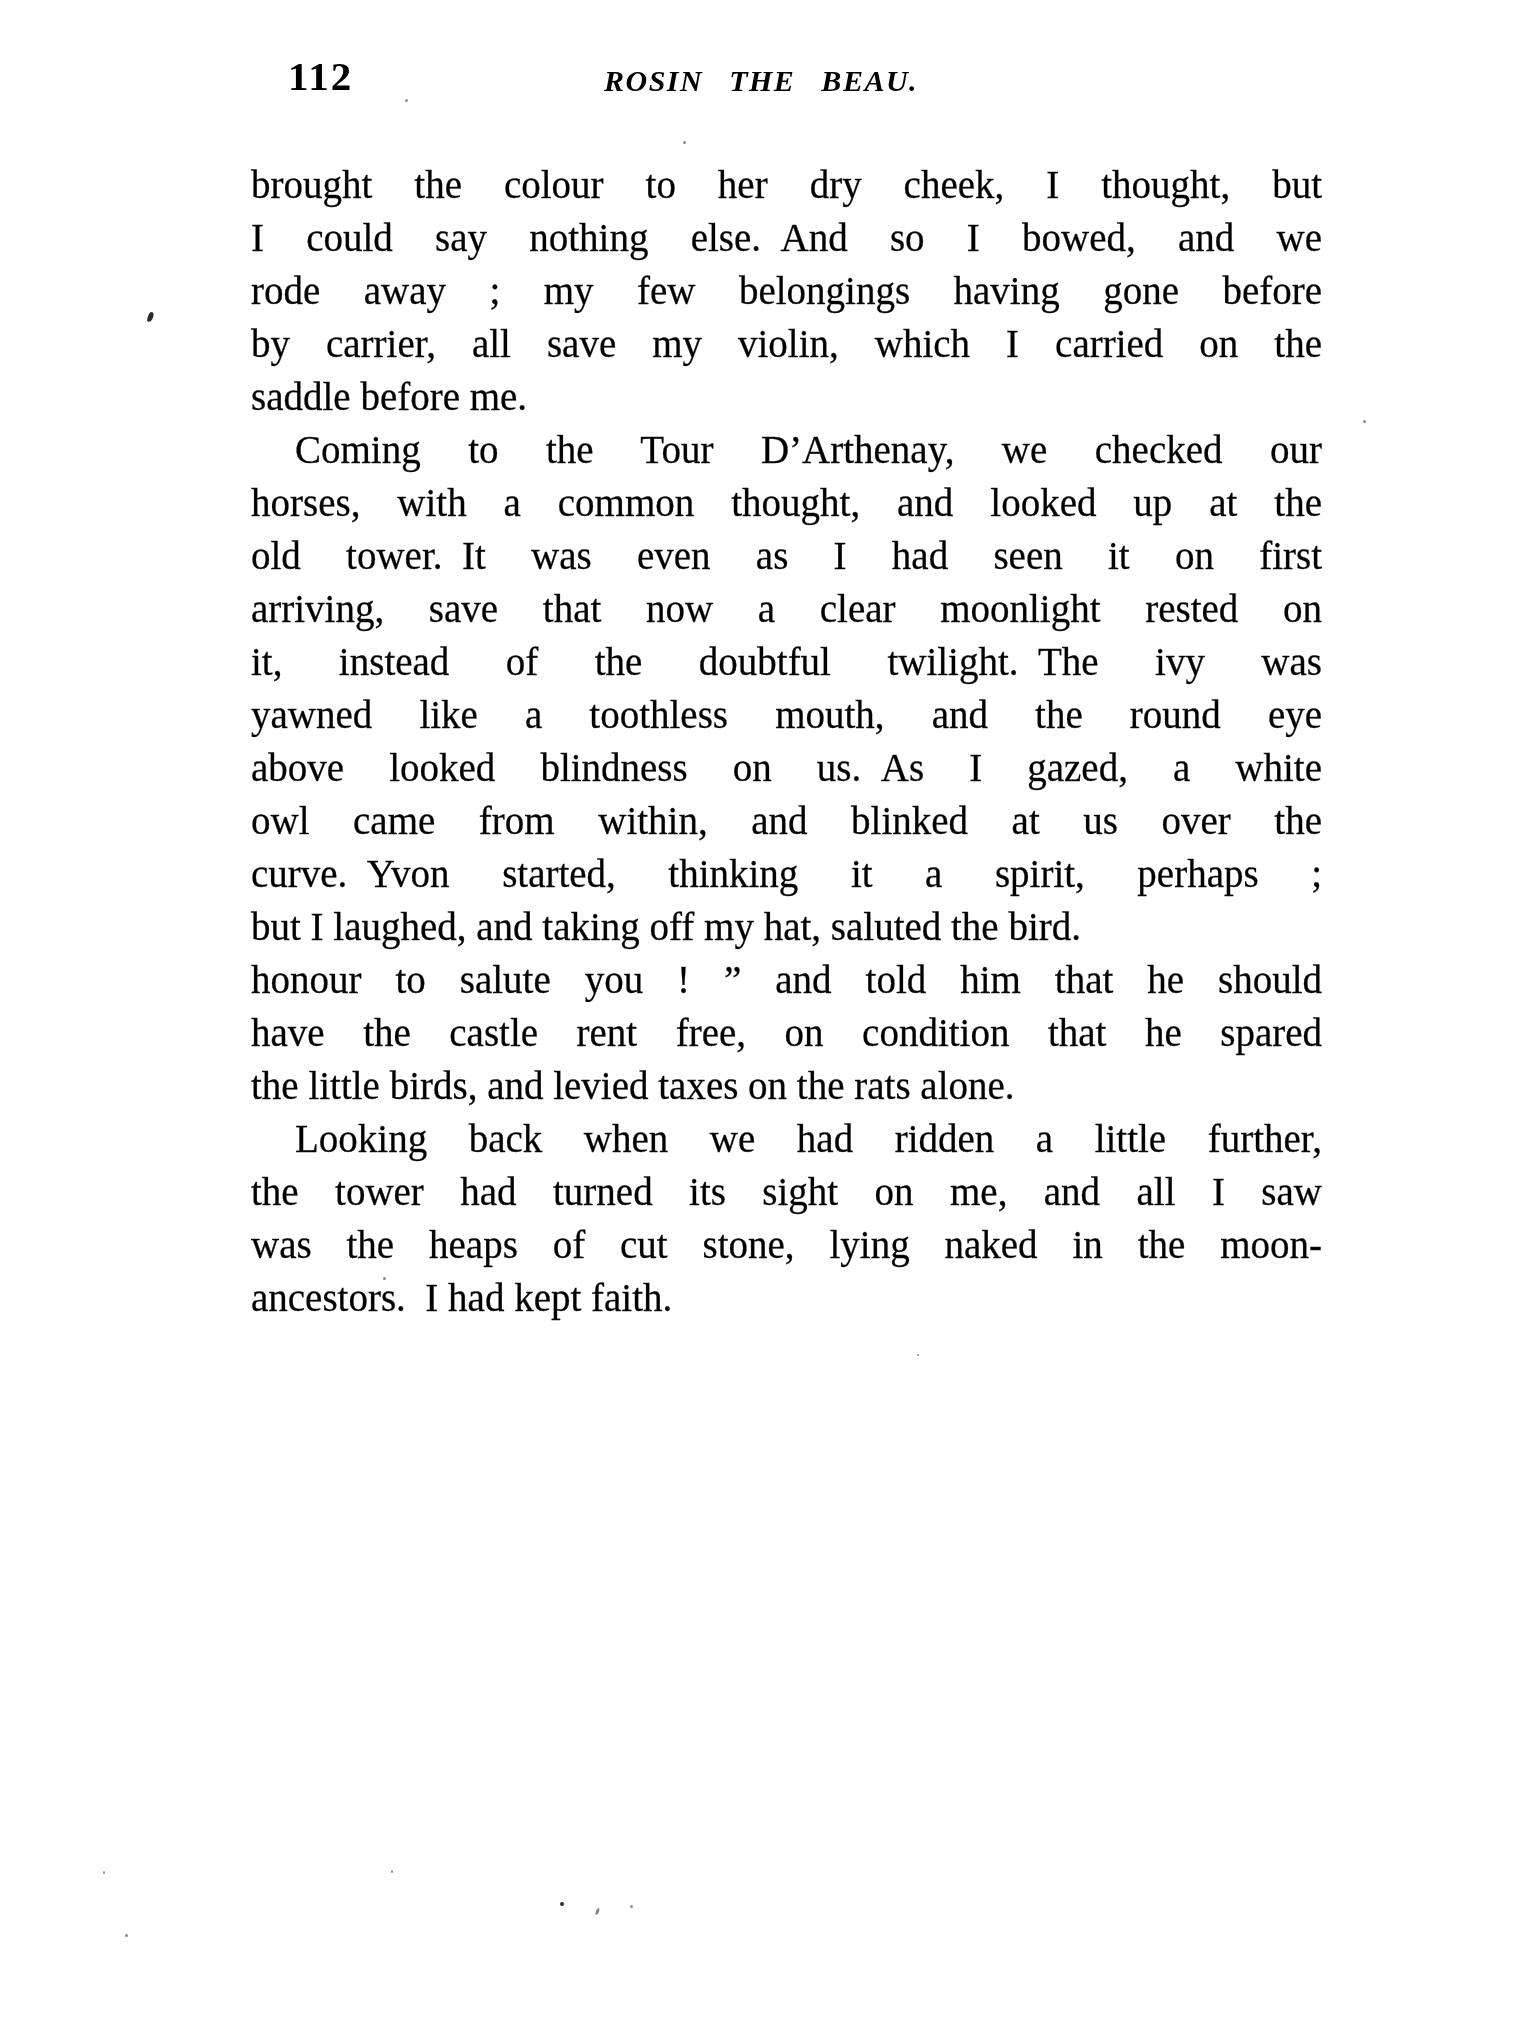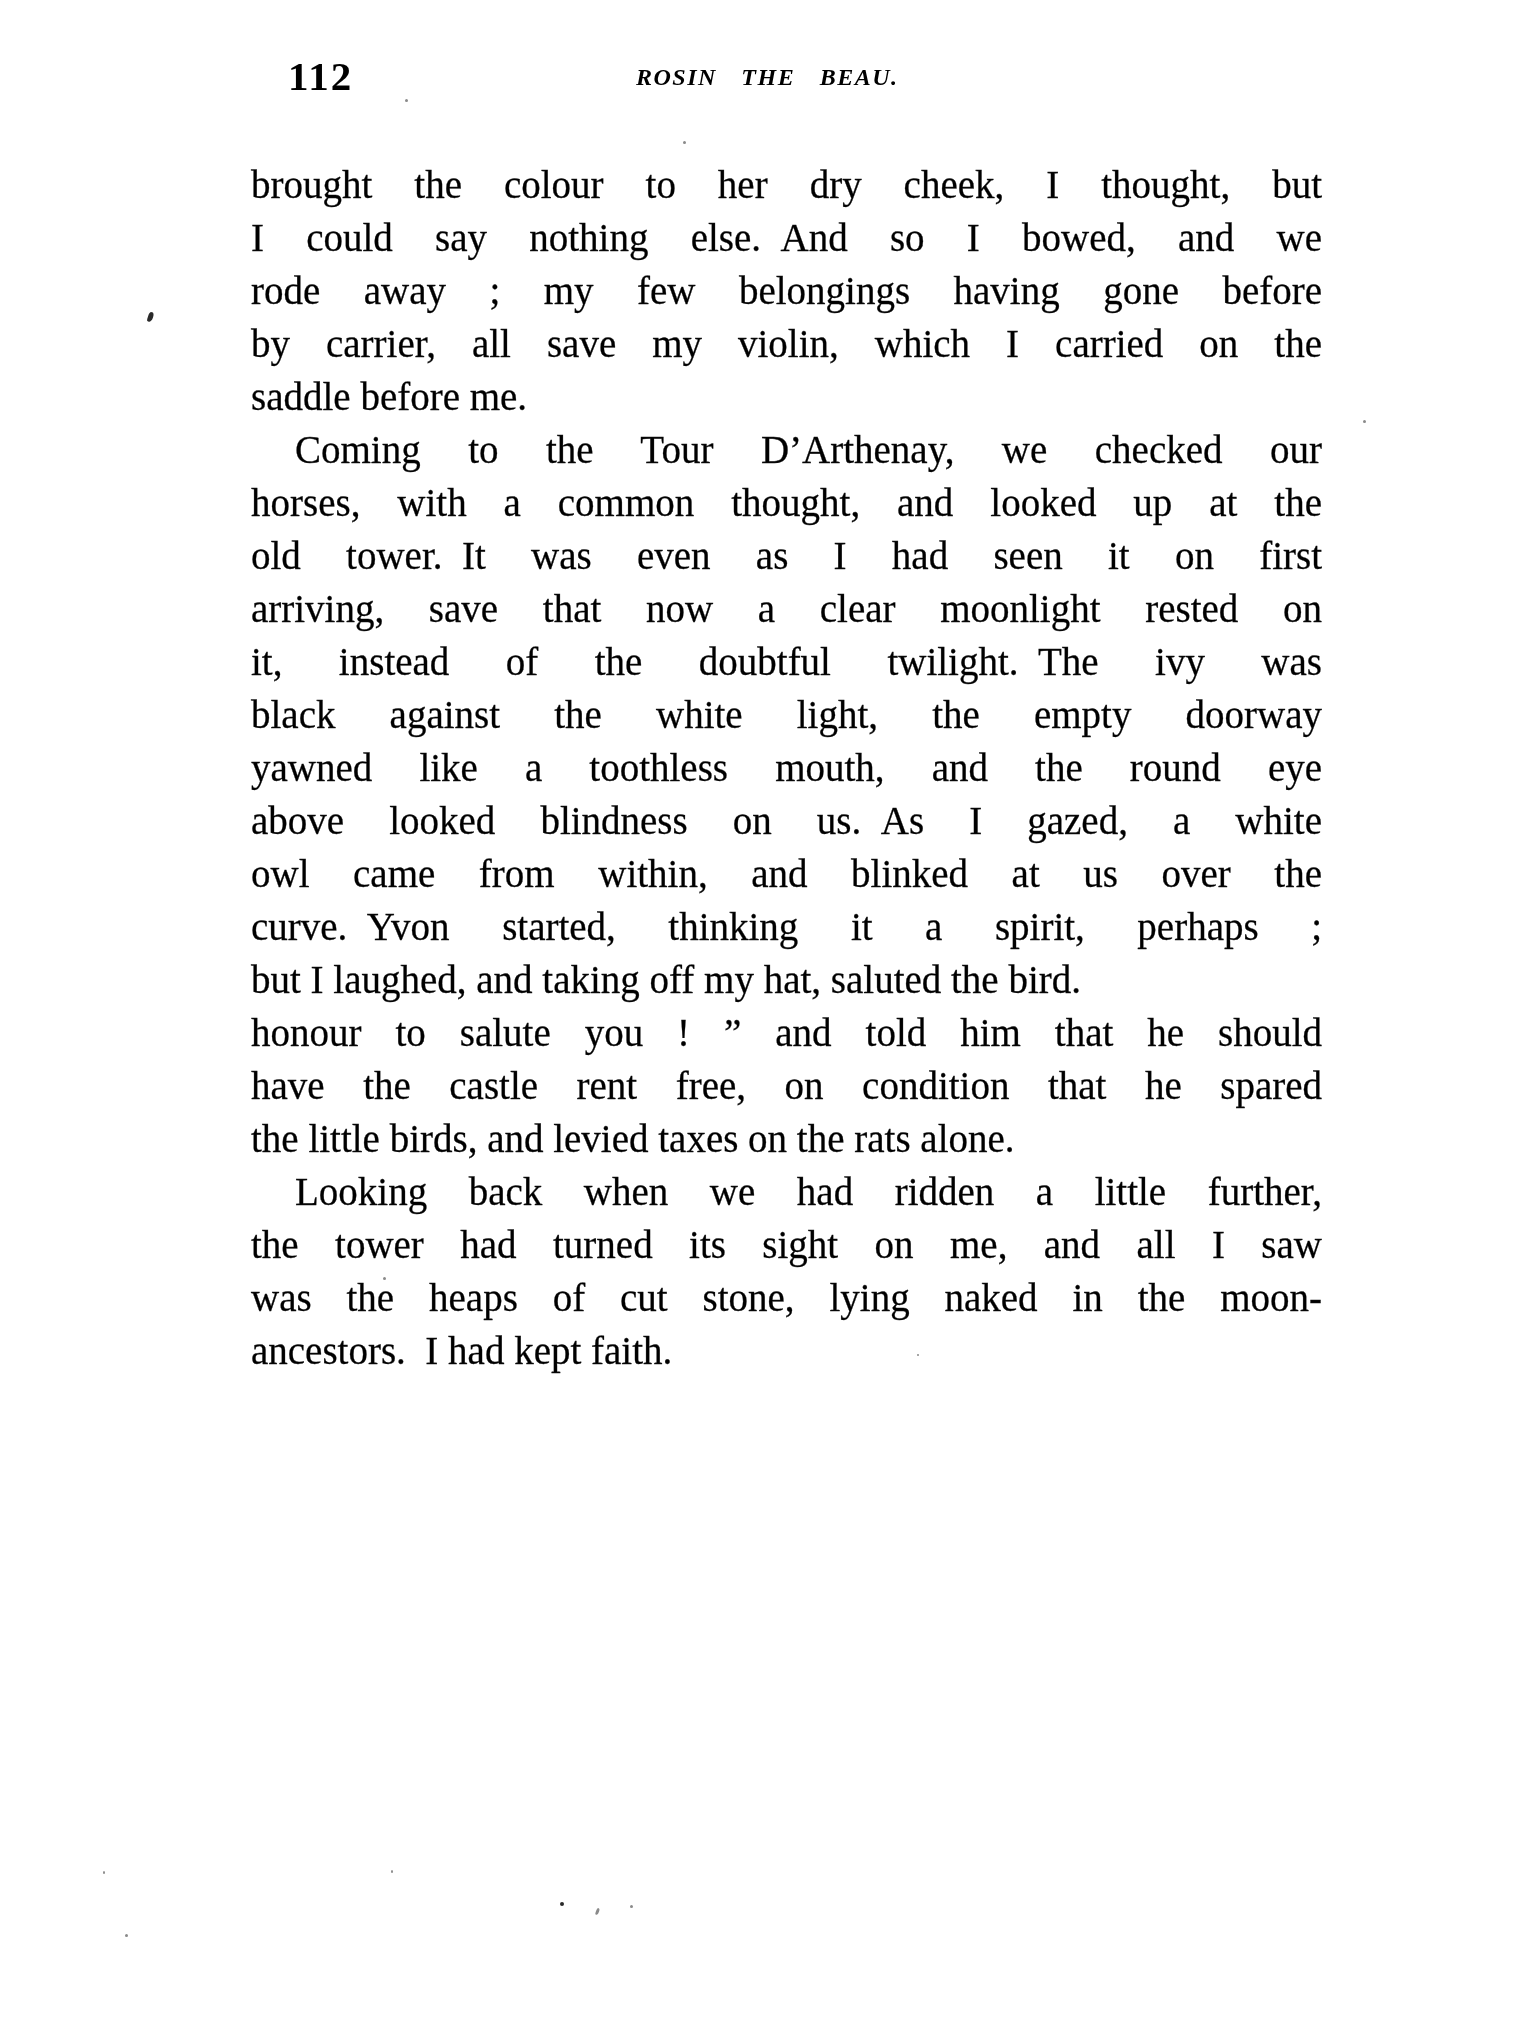--- a/index.html
+++ b/index.html
@@ -16,23 +16,23 @@
   .pagenum {
     position: absolute;
     left: 288px;
     top: 52px;
     font-size: 41px;
     font-weight: bold;
     letter-spacing: 2px;
   }
   .runtitle {
     position: absolute;
-    left: 636px;
+    left: 604px;
     top: 64px;
-    font-size: 24px;
+    font-size: 30px;
     font-style: italic;
     font-weight: bold;
     letter-spacing: 1.5px;
     word-spacing: 17px;
     white-space: nowrap;
   }
   .textblock {
     position: absolute;
     left: 251px;
     top: 158px;
@@ -73,21 +73,20 @@
     <div class="line">I could say nothing else. And so I bowed, and we</div>
     <div class="line">rode away ; my few belongings having gone before</div>
     <div class="line">by carrier, all save my violin, which I carried on the</div>
     <div class="line para-end">saddle before me.</div>
 
     <div class="line para-start">Coming to the Tour D’Arthenay, we checked our</div>
     <div class="line">horses, with a common thought, and looked up at the</div>
     <div class="line">old tower. It was even as I had seen it on first</div>
     <div class="line">arriving, save that now a clear moonlight rested on</div>
     <div class="line">it, instead of the doubtful twilight. The ivy was</div>
-    <div class="line">black against the white light, the empty doorway</div>
     <div class="line">yawned like a toothless mouth, and the round eye</div>
     <div class="line">above looked blindness on us. As I gazed, a white</div>
     <div class="line">owl came from within, and blinked at us over the</div>
     <div class="line">curve. Yvon started, thinking it a spirit, perhaps ;</div>
     <div class="line para-end">but I laughed, and taking off my hat, saluted the bird.</div>
 
     <div class="line">honour to salute you ! ” and told him that he should</div>
     <div class="line">have the castle rent free, on condition that he spared</div>
     <div class="line para-end">the little birds, and levied taxes on the rats alone.</div>
 

